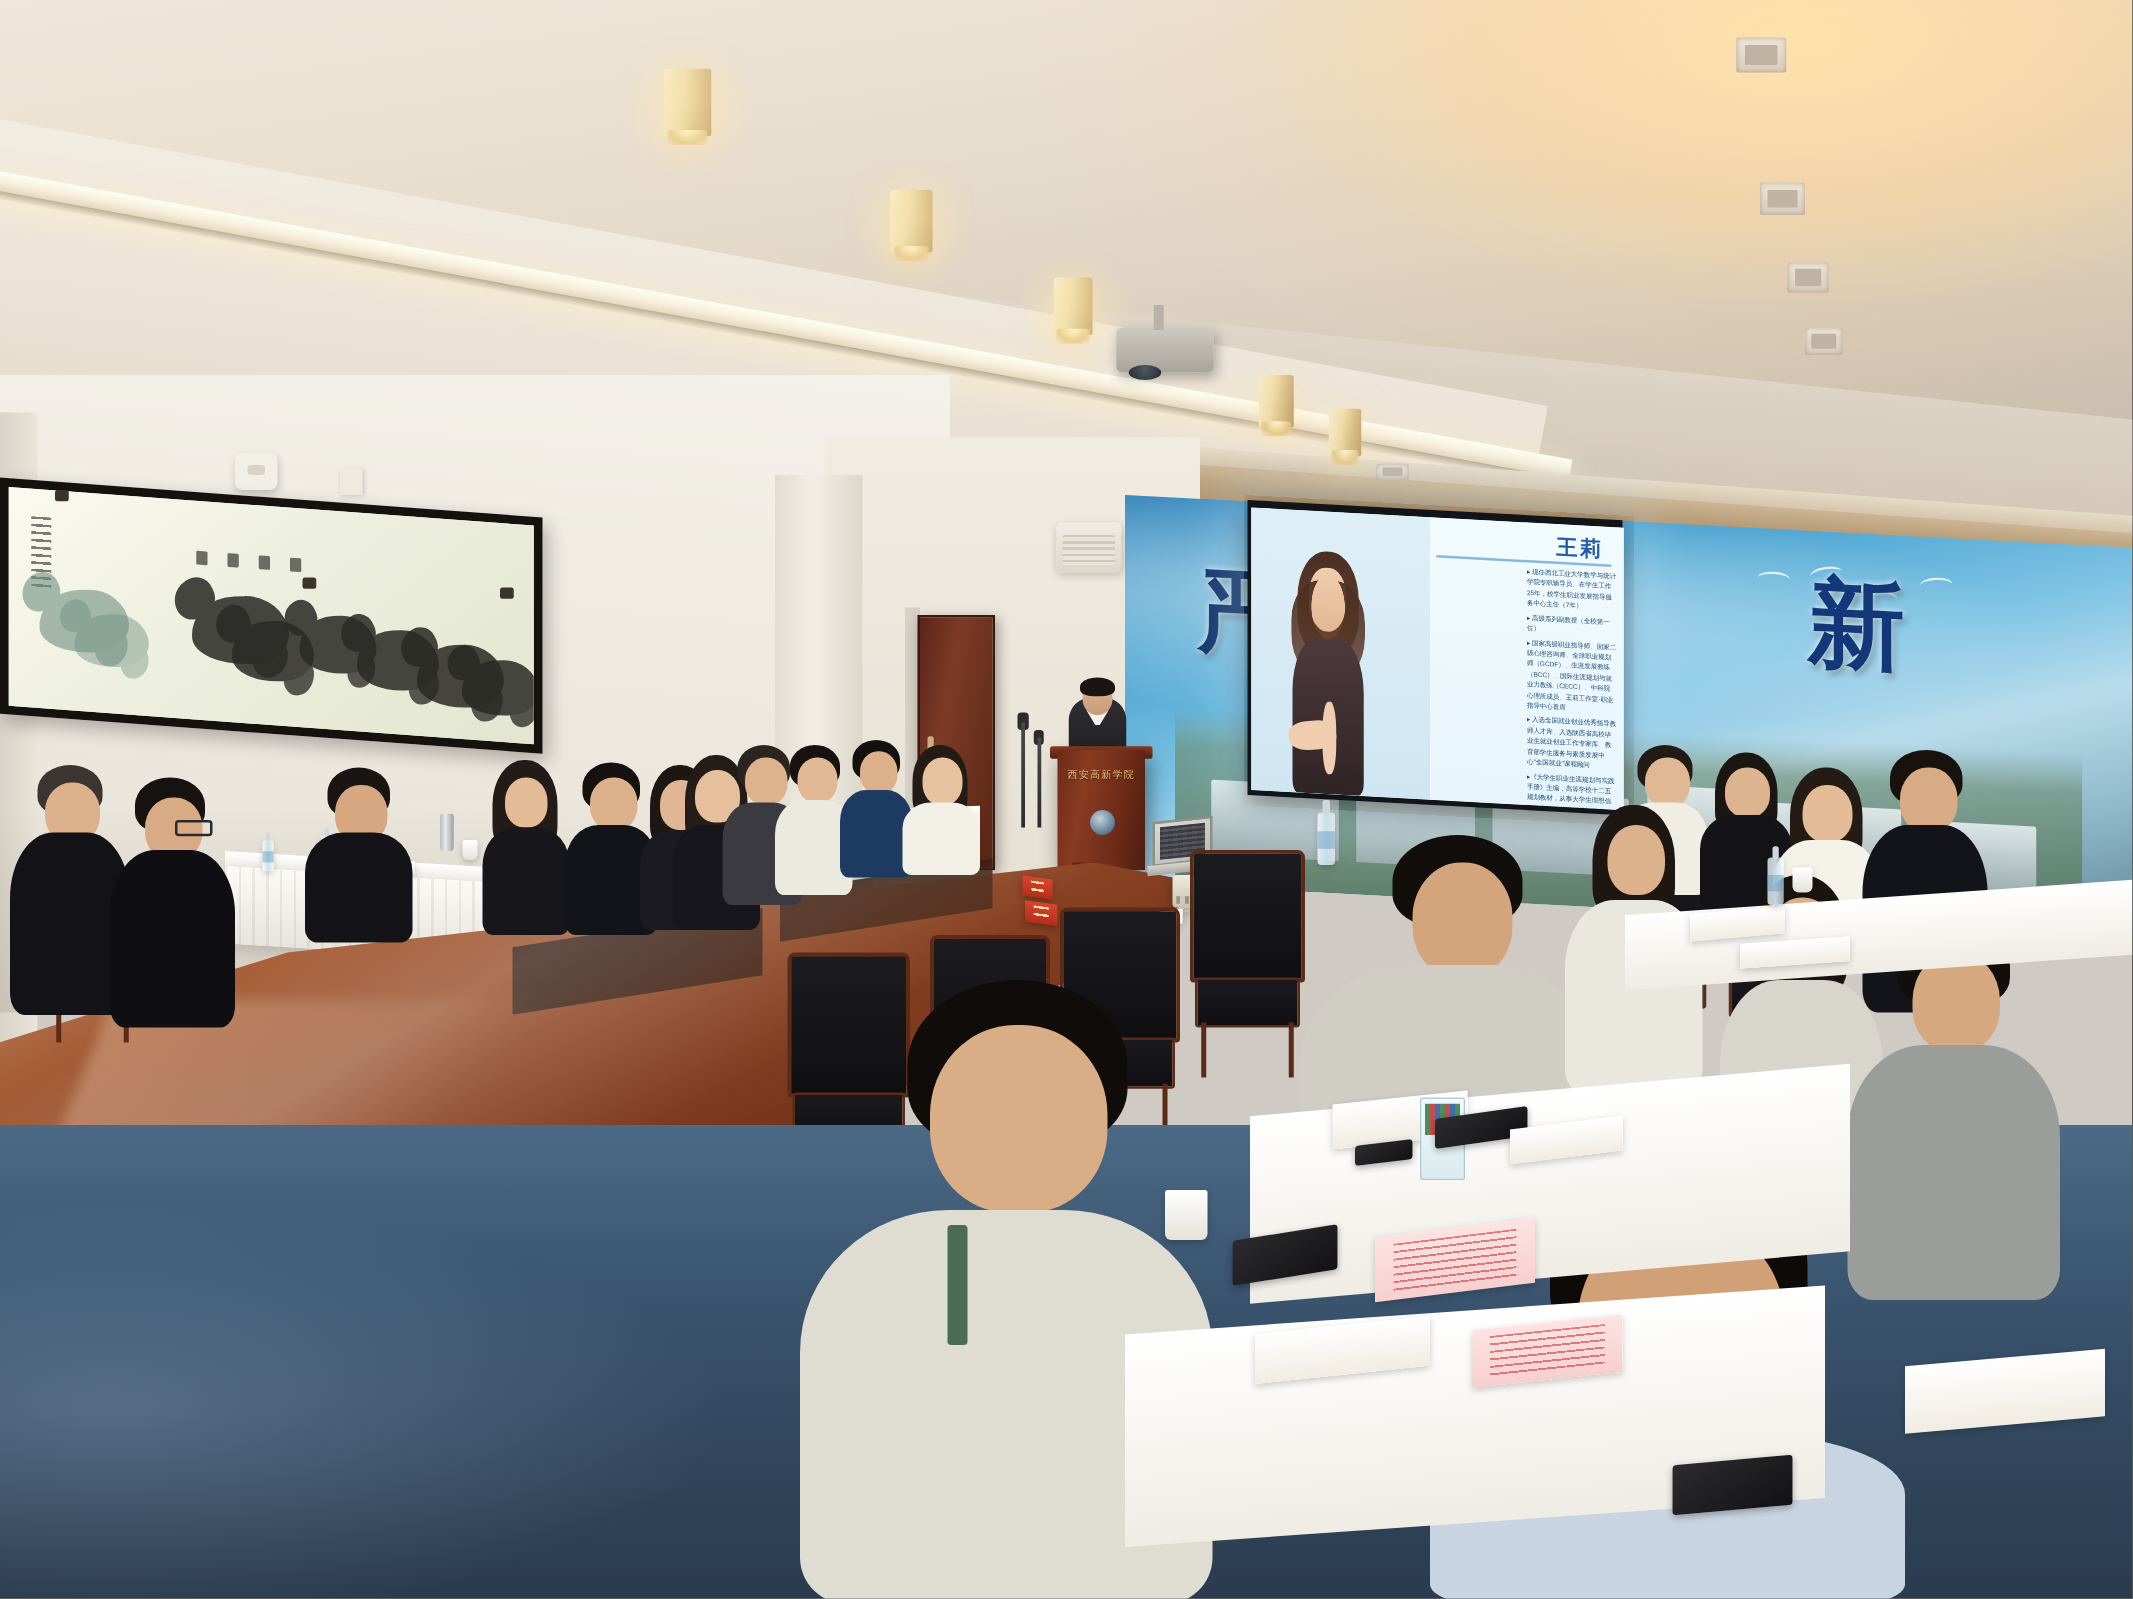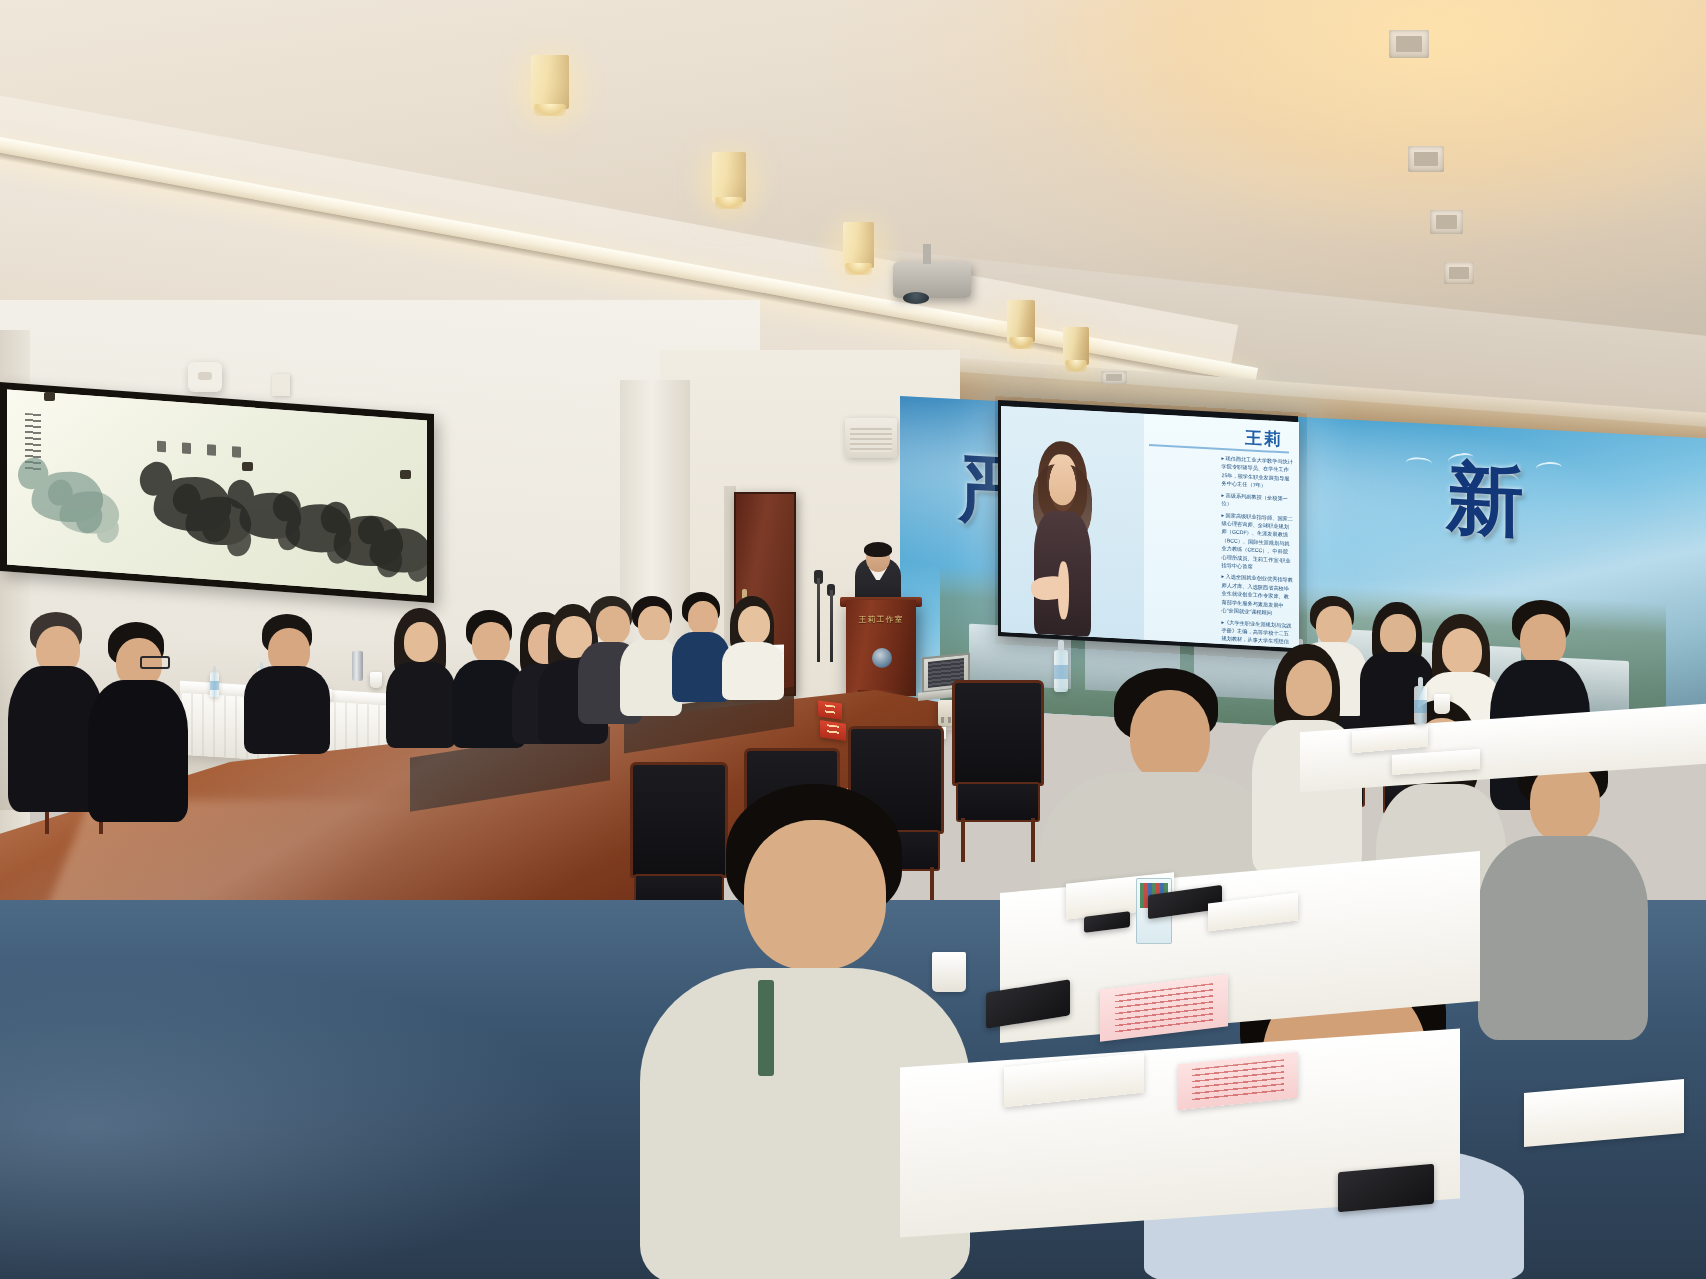--- a/index.html
+++ b/index.html
@@ -362,21 +362,21 @@
   <div class="abs mic-head"></div>
   <div class="abs mic-stand"></div>
   <div class="abs mic-head2"></div>
   <div class="abs mic-stand2"></div>
   <div class="abs speaker-body"></div>
   <div class="abs speaker-collar"></div>
   <div class="abs speaker-head"></div>
   <div class="abs speaker-hair"></div>
   <div class="abs podium-top"></div>
   <div class="abs podium">
-    <div class="podium-plate">王莉工作室</div>
+    <div class="podium-plate">西安高新学院</div>
   </div>
   <div class="abs podium-emblem"></div>
   <div class="abs podium-base"></div>
 
   <div class="abs tabletop" style="left:586px;top:648px;width:198px;height:12px;transform:skewY(-2deg);"></div>
   <div class="abs skirt" style="left:586px;top:658px;width:198px;height:42px;transform:skewY(-2deg);"></div>
   <div class="abs tabletop" style="left:180px;top:690px;width:300px;height:14px;transform:skewY(3.5deg);"></div>
   <div class="abs skirt" style="left:180px;top:702px;width:300px;height:62px;transform:skewY(3.5deg);"></div>
 
   <div class="abs bottle" style="left:257px;top:668px;width:9px;height:26px;"></div>

